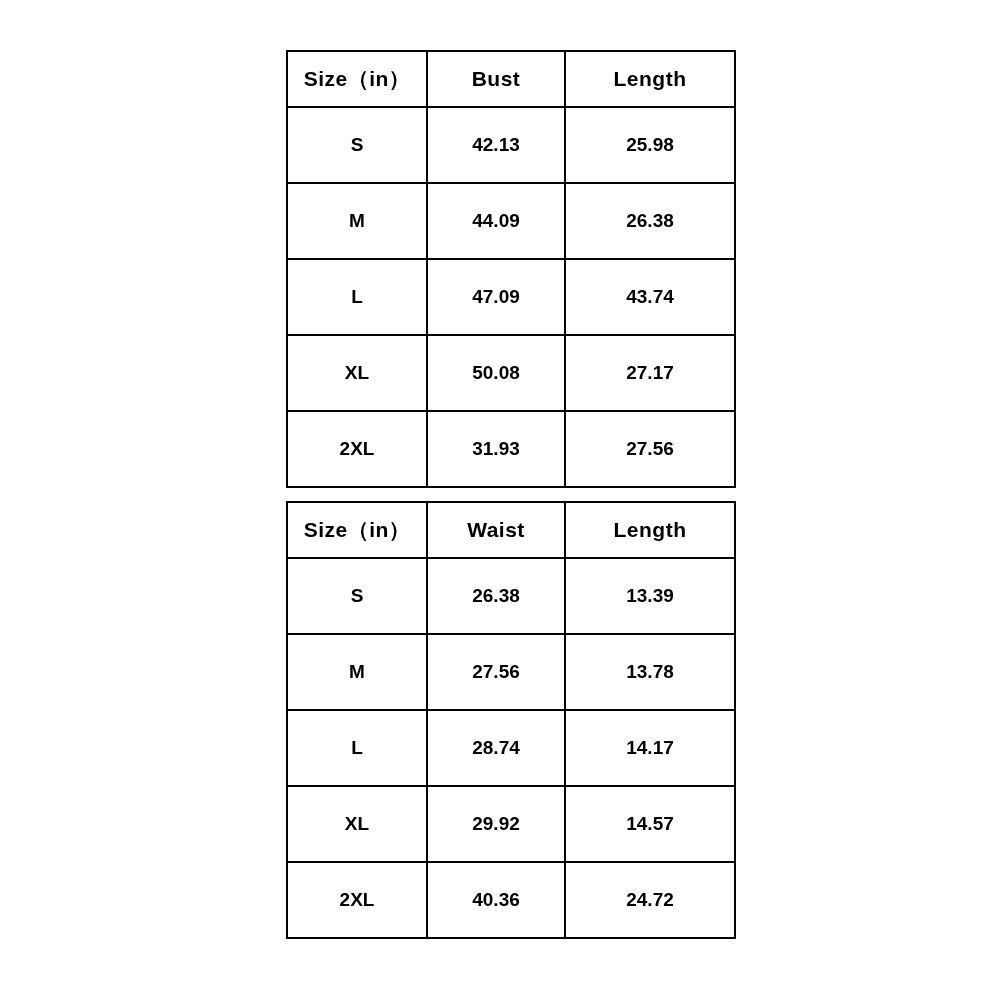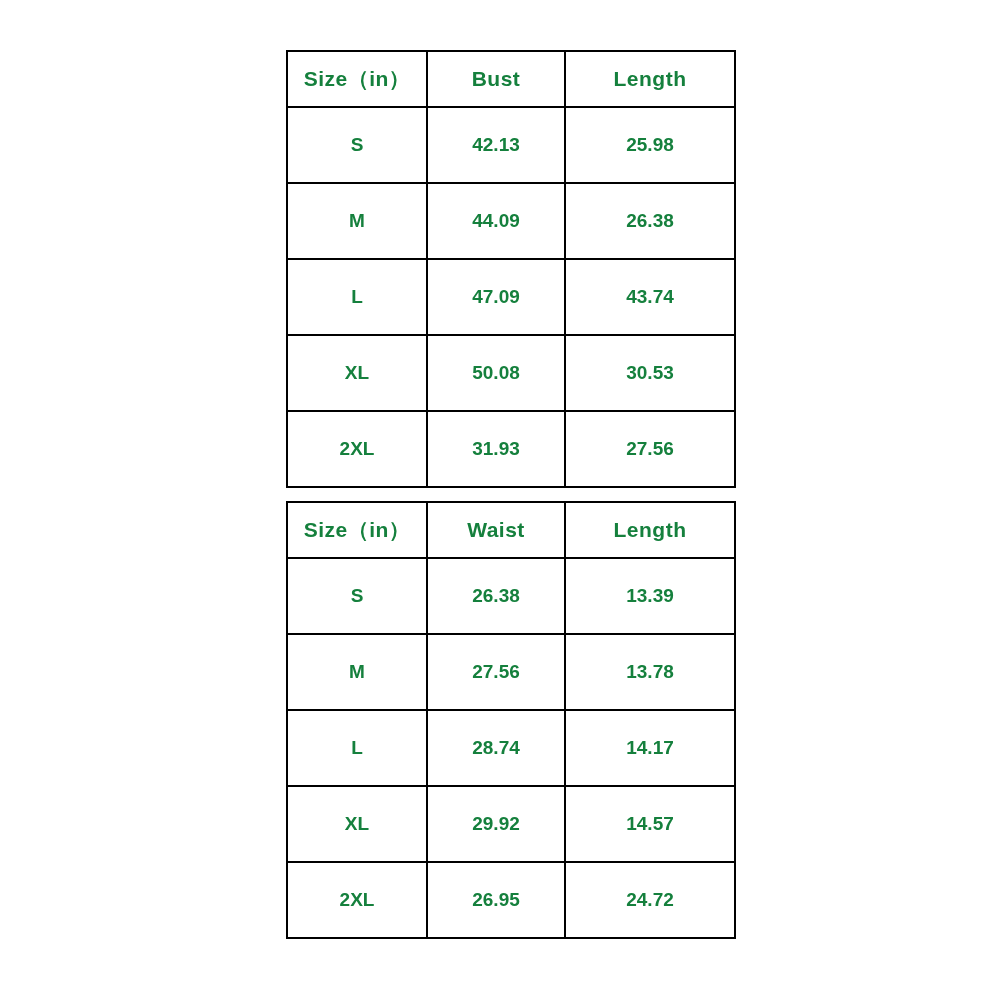--- a/index.html
+++ b/index.html
@@ -34,21 +34,21 @@
     border-collapse: collapse;
     width: 448px;
     table-layout: fixed;
   }
   table.size-table td,
   table.size-table th {
     border: 2px solid #000000;
     text-align: center;
     vertical-align: middle;
     font-weight: bold;
-    color: #15803d;
+    color: #000000;
     padding: 0;
   }
   table.size-table th {
     height: 54px;
     font-size: 21px;
     letter-spacing: 0.5px;
   }
   table.size-table td {
     height: 74px;
     font-size: 19px;
@@ -88,21 +88,21 @@
           <td>26.38</td>
         </tr>
         <tr>
           <td>L</td>
           <td>47.09</td>
           <td>43.74</td>
         </tr>
         <tr>
           <td>XL</td>
           <td>50.08</td>
-          <td>30.53</td>
+          <td>27.17</td>
         </tr>
         <tr>
           <td>2XL</td>
           <td>31.93</td>
           <td>27.56</td>
         </tr>
       </tbody>
     </table>
   </div>
 
@@ -136,20 +136,20 @@
           <td>28.74</td>
           <td>14.17</td>
         </tr>
         <tr>
           <td>XL</td>
           <td>29.92</td>
           <td>14.57</td>
         </tr>
         <tr>
           <td>2XL</td>
-          <td>26.95</td>
+          <td>40.36</td>
           <td>24.72</td>
         </tr>
       </tbody>
     </table>
   </div>
 
 </div>
 
 </body></html>

